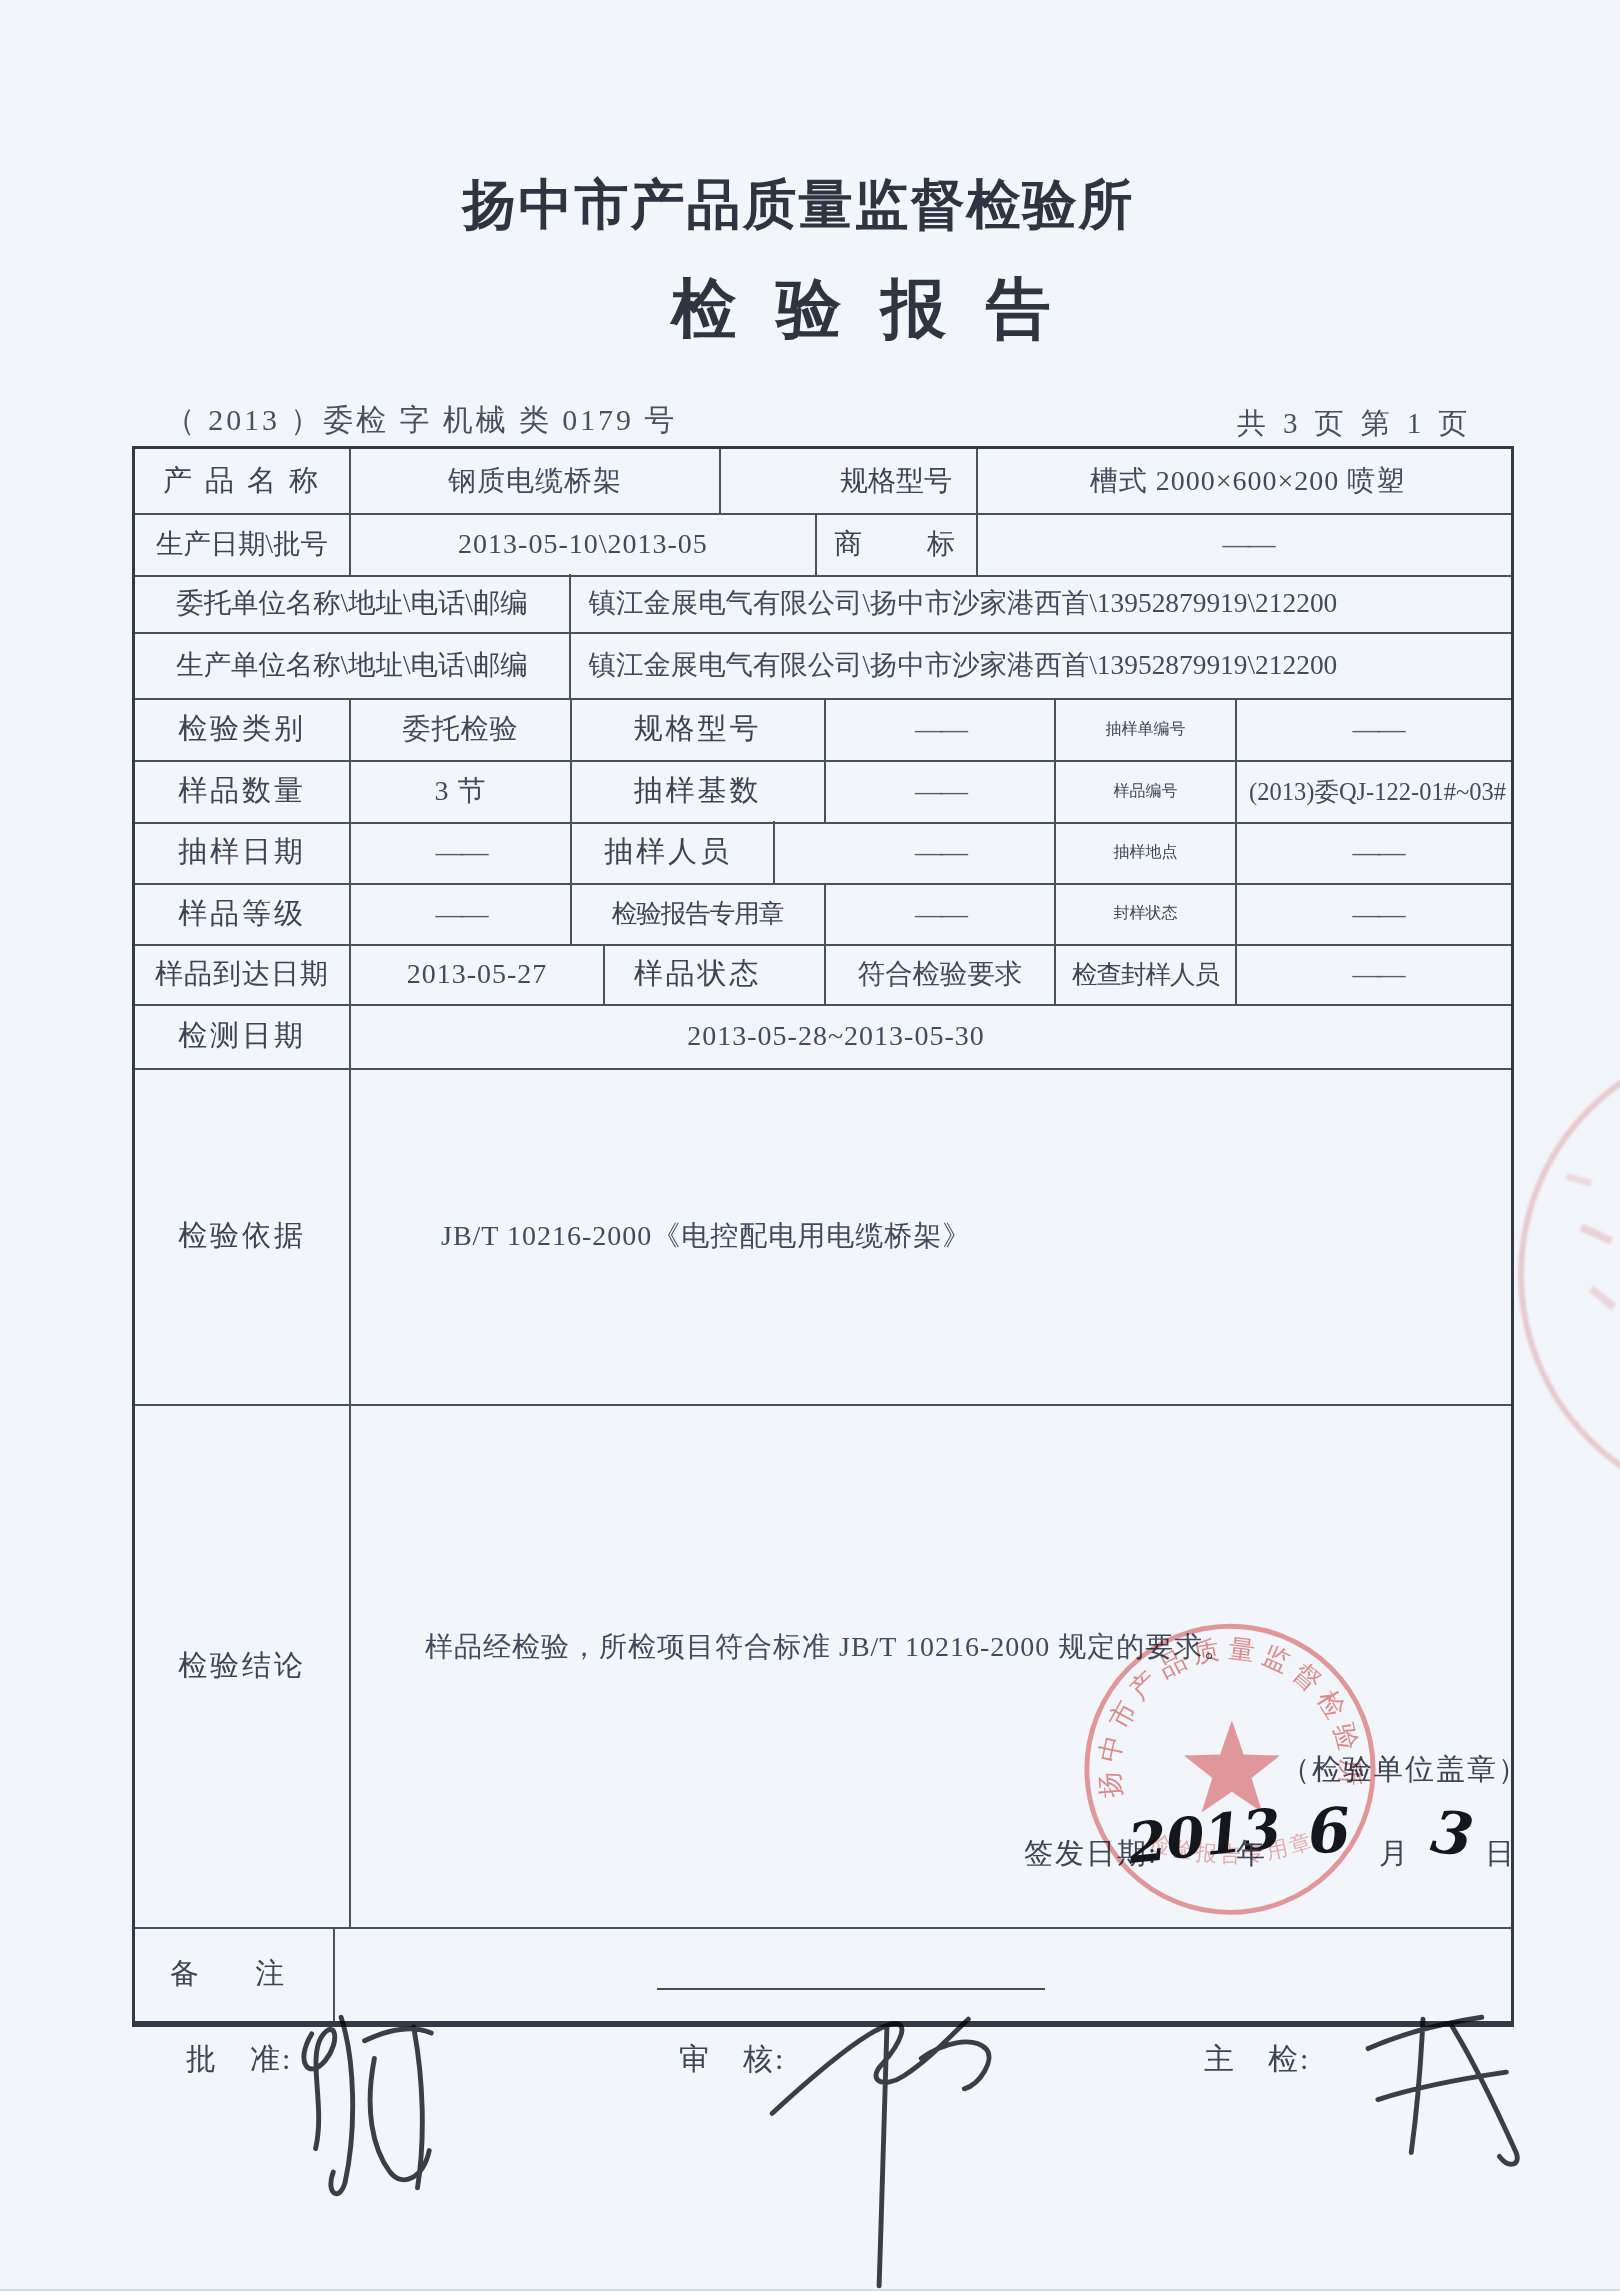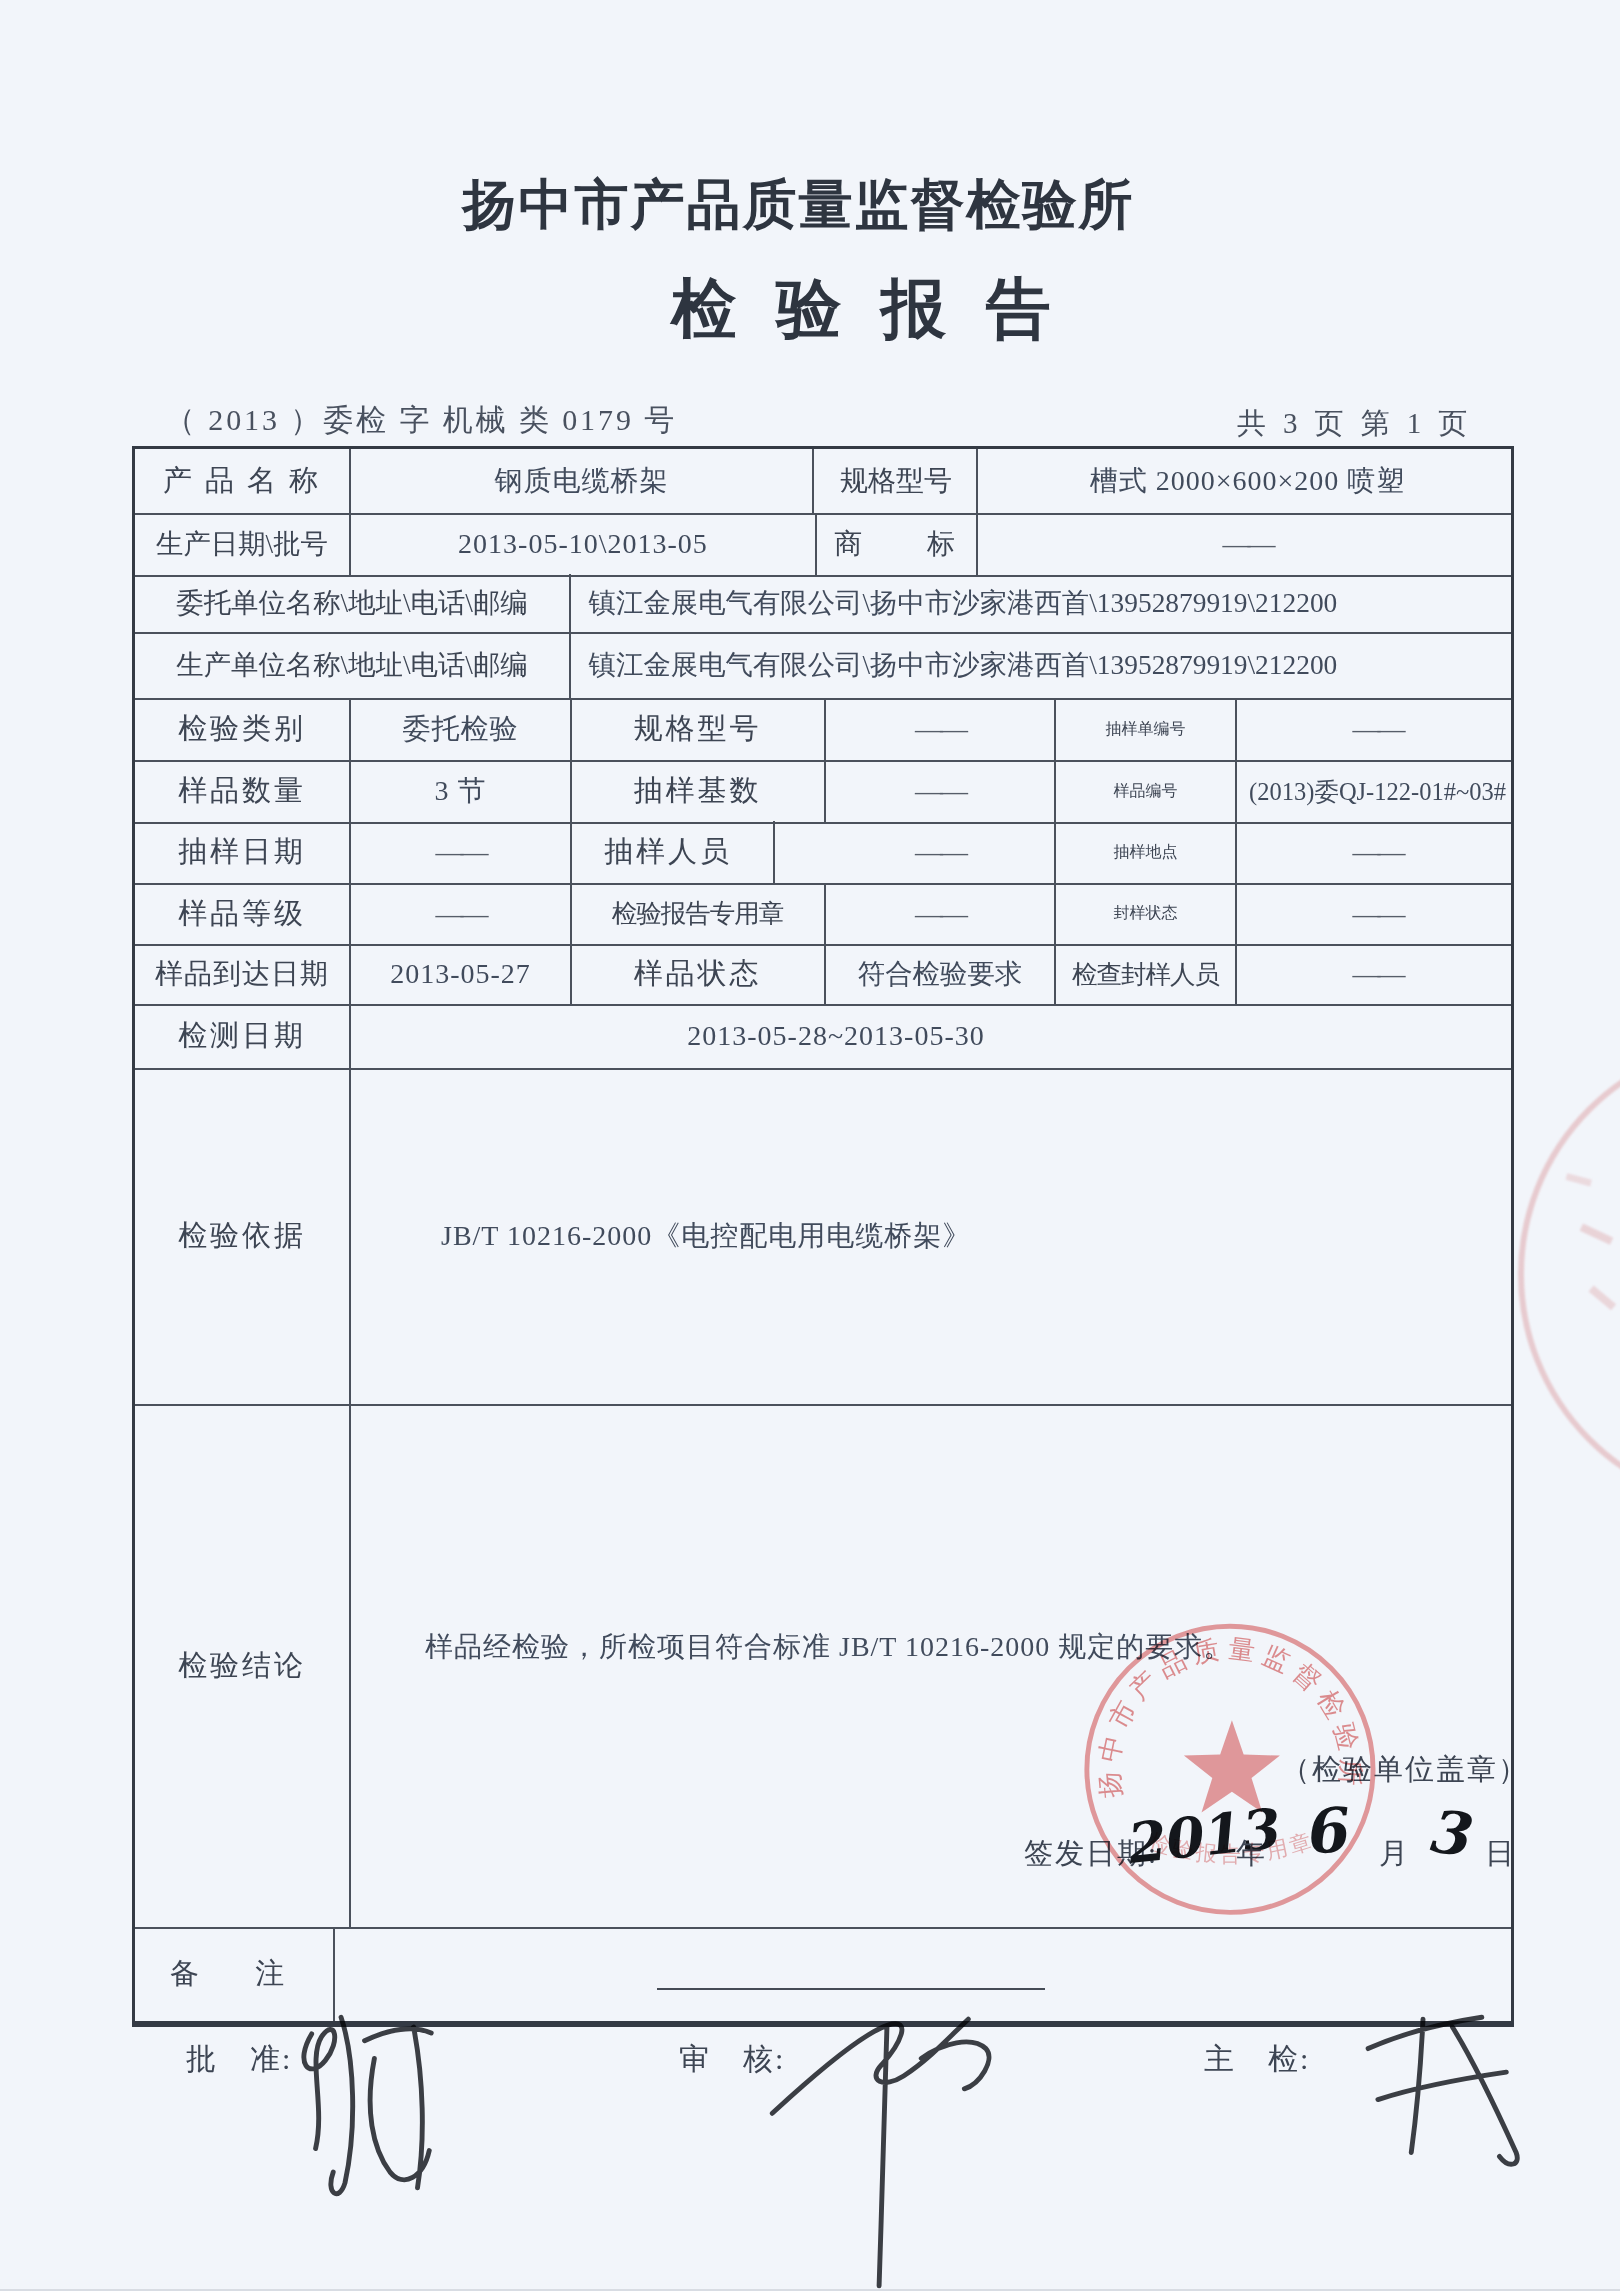--- a/index.html
+++ b/index.html
@@ -41,21 +41,21 @@
   <div class="abs ttl" id="report-title">检 验 报 告</div>
   <div class="abs" id="report-no">（ 2013 ）委检 字 机械 类 0179 号</div>
   <div class="abs" id="page-info">共 3 页 第 1 页</div>
 
   <div class="abs" id="info-table">
 
     <div class="row" style="top:0;height:64px">
       <div class="cell lab" style="left:0;width:216px">
           <span>产 品 名 称</span>
         </div>
-      <div class="cell val" style="left:216px;width:463px">
+      <div class="cell val" style="left:216px;width:370px">
           <span>钢质电缆桥架</span>
         </div>
       <div class="cell lab" style="left:681px;width:162px">
           <span class="sm" style="font-size:28px">规格型号</span>
         </div>
       <div class="cell val nr" style="left:843px;width:539px">
           <span>槽式 2000×600×200 喷塑</span>
         </div>
     </div>
 
@@ -173,21 +173,21 @@
         </div>
       <div class="cell val nr" style="left:1103px;width:279px">
           <span class="dash">——</span>
         </div>
     </div>
 
     <div class="row" style="top:495px;height:60px">
       <div class="cell lab" style="left:0;width:216px">
           <span class="sm" style="font-size:28px;letter-spacing:1px">样品到达日期</span>
         </div>
-      <div class="cell val" style="left:216px;width:221px">
+      <div class="cell val" style="left:216px;width:254px">
           <span>2013-05-27</span>
         </div>
       <div class="cell lab" style="left:436px;width:255px">
           <span>样品状态</span>
         </div>
       <div class="cell val" style="left:691px;width:230px">
           <span class="sm" style="font-size:27.4px">符合检验要求</span>
         </div>
       <div class="cell lab" style="left:921px;width:181px">
           <span class="xs" style="font-size:25.5px;letter-spacing:-1px">检查封样人员</span>

